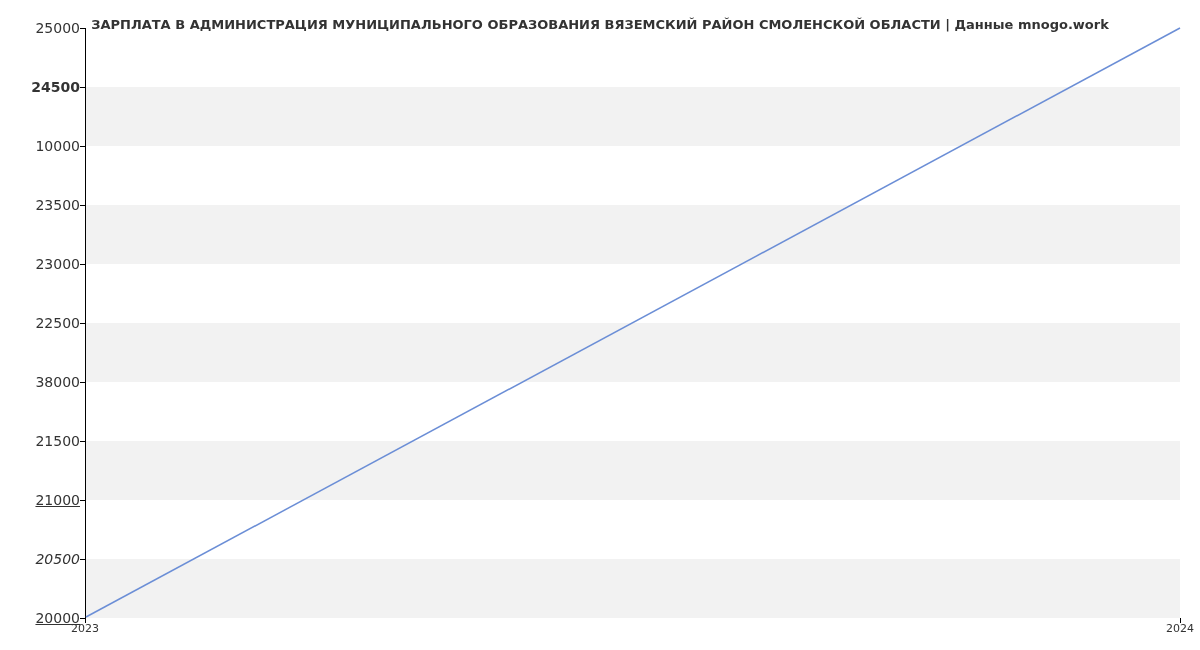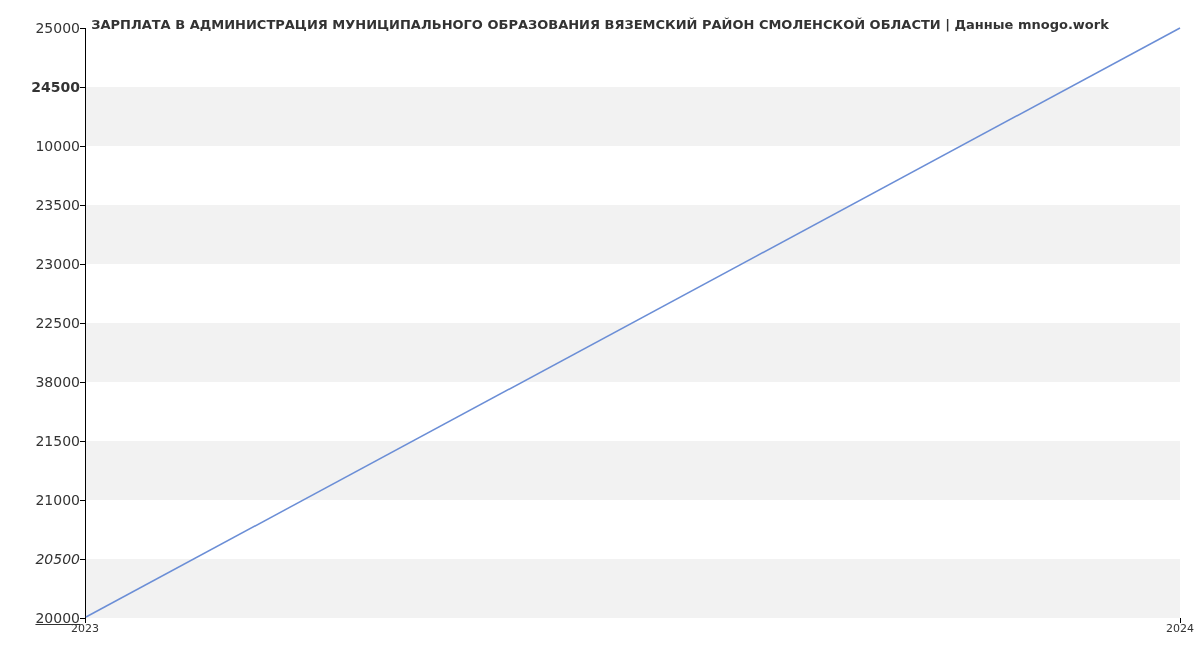--- a/index.html
+++ b/index.html
@@ -102,21 +102,21 @@
 
     <svg class="line-svg" viewBox="0 0 1095 590" preserveAspectRatio="none">
       <polyline class="series-line" id="series-line" points="0,590 1095,0"></polyline>
     </svg>
   </div>
 
 <div class="y-tick-label" style="top: 618px; text-decoration: underline;">20000</div>
     <div class="y-tick-mark" style="top: 618px;"></div>
     <div class="y-tick-label" style="top: 559px; font-style: italic;">20500</div>
     <div class="y-tick-mark" style="top: 559px;"></div>
-    <div class="y-tick-label" style="top: 500px;">21000</div>
+    <div class="y-tick-label" style="top: 500px; text-decoration: underline;">21000</div>
     <div class="y-tick-mark" style="top: 500px;"></div>
     <div class="y-tick-label" style="top: 441px;">21500</div>
     <div class="y-tick-mark" style="top: 441px;"></div>
     <div class="y-tick-label" style="top: 382px;">38000</div>
     <div class="y-tick-mark" style="top: 382px;"></div>
     <div class="y-tick-label" style="top: 323px;">22500</div>
     <div class="y-tick-mark" style="top: 323px;"></div>
     <div class="y-tick-label" style="top: 264px;">23000</div>
     <div class="y-tick-mark" style="top: 264px;"></div>
     <div class="y-tick-label" style="top: 205px;">23500</div>

